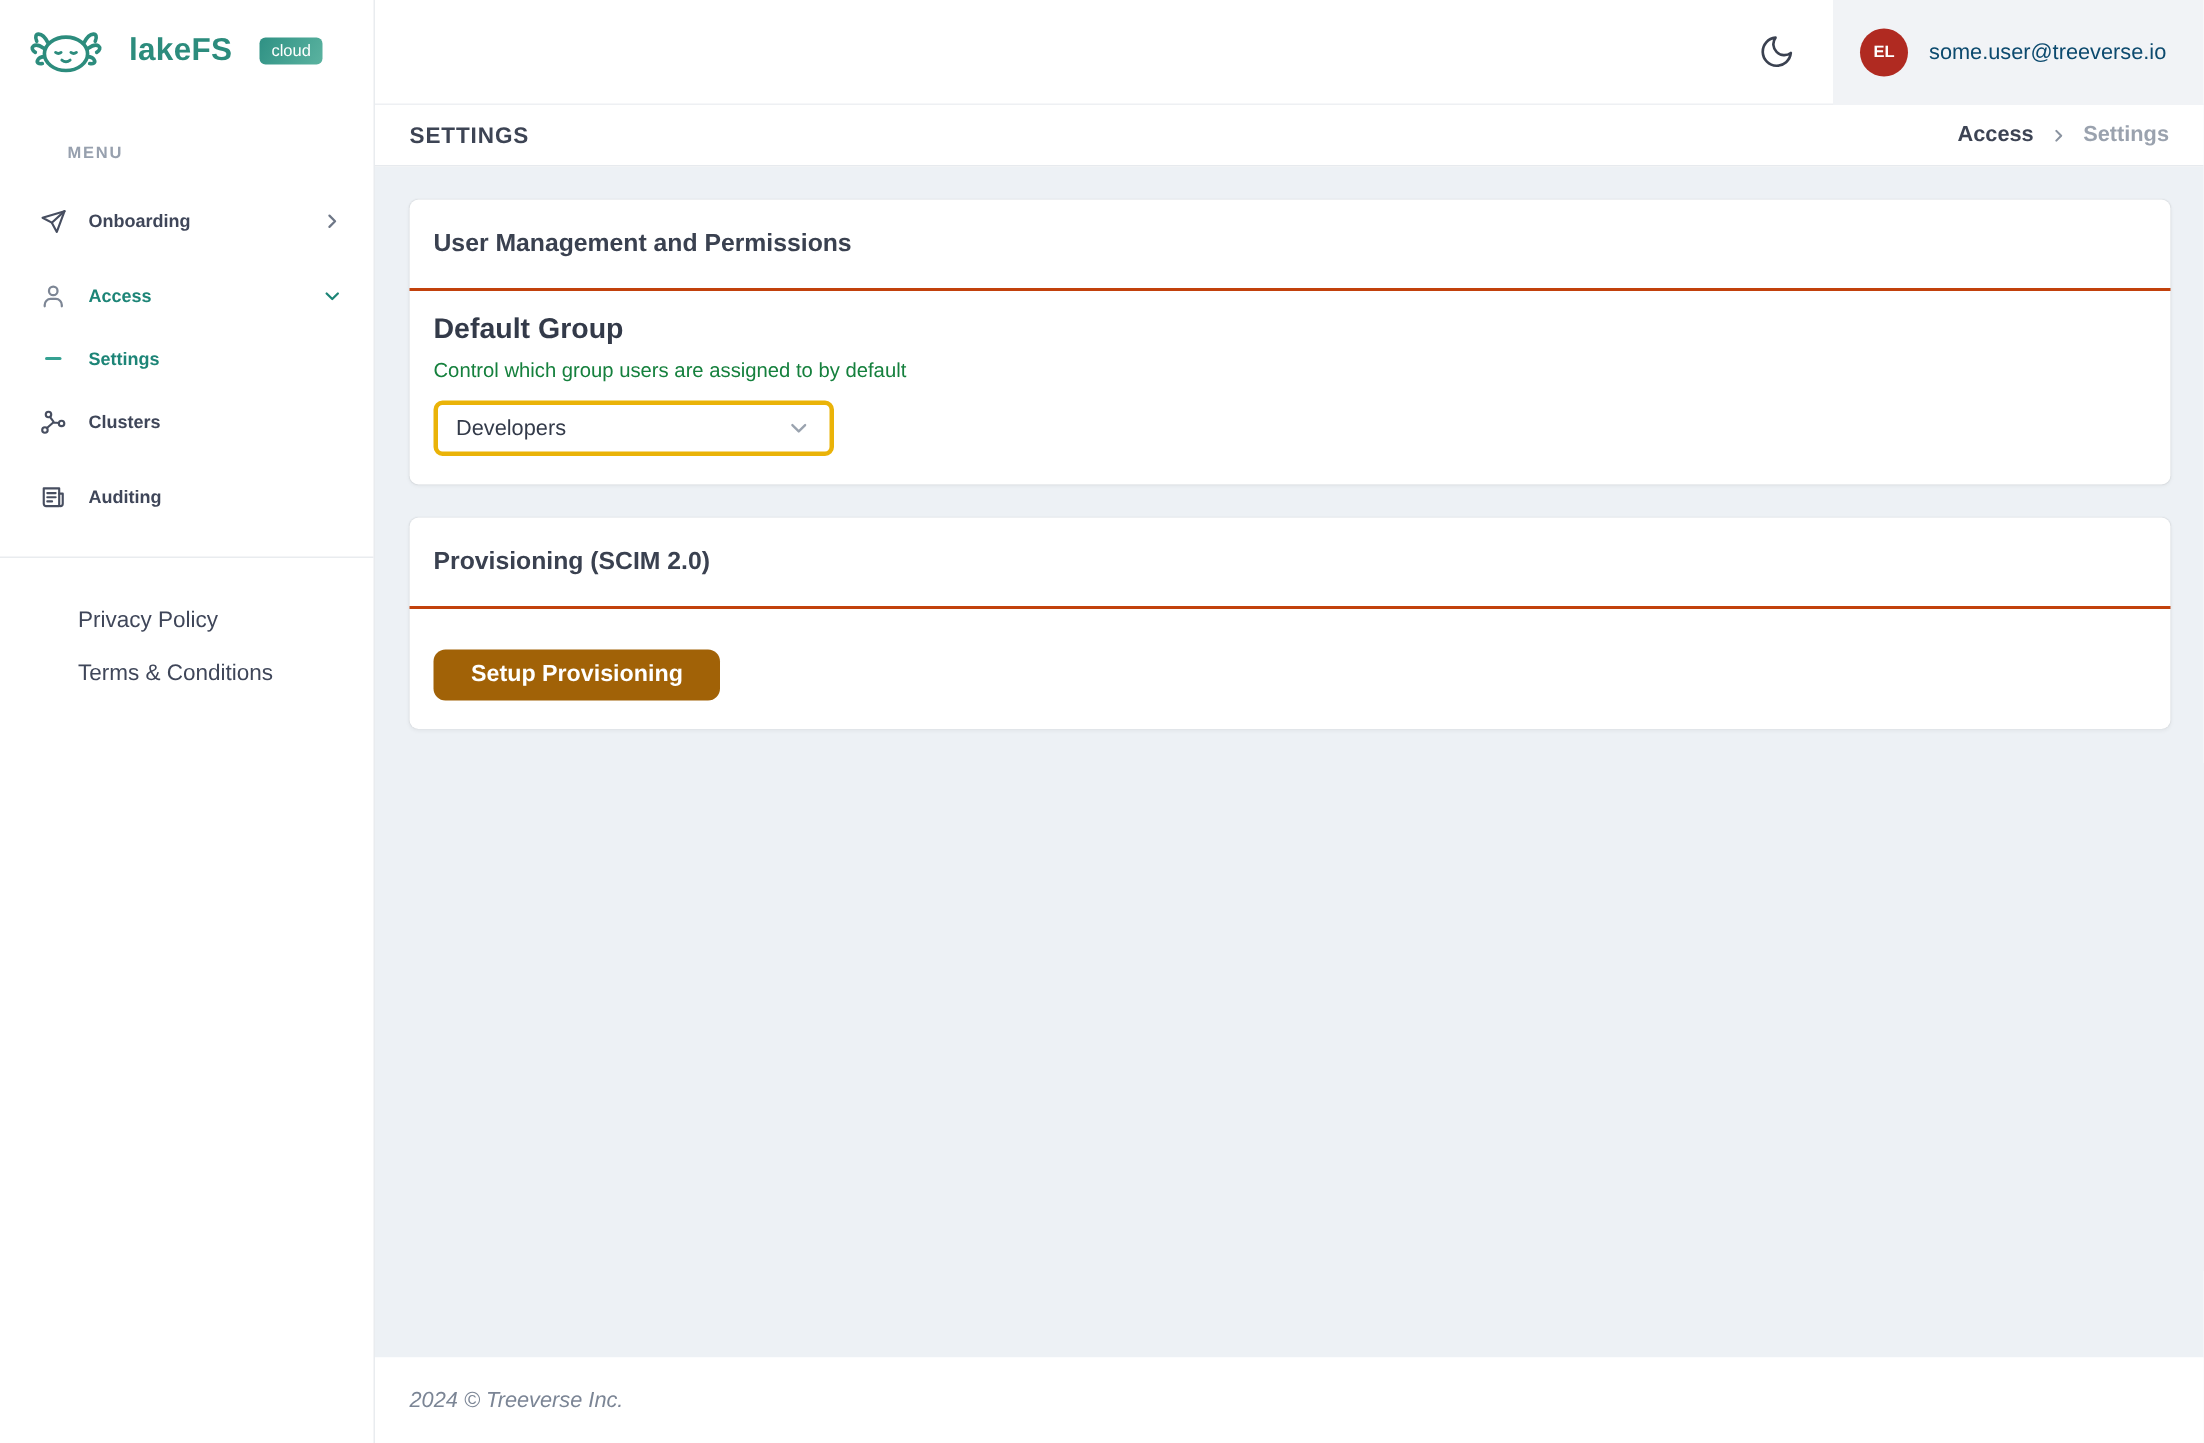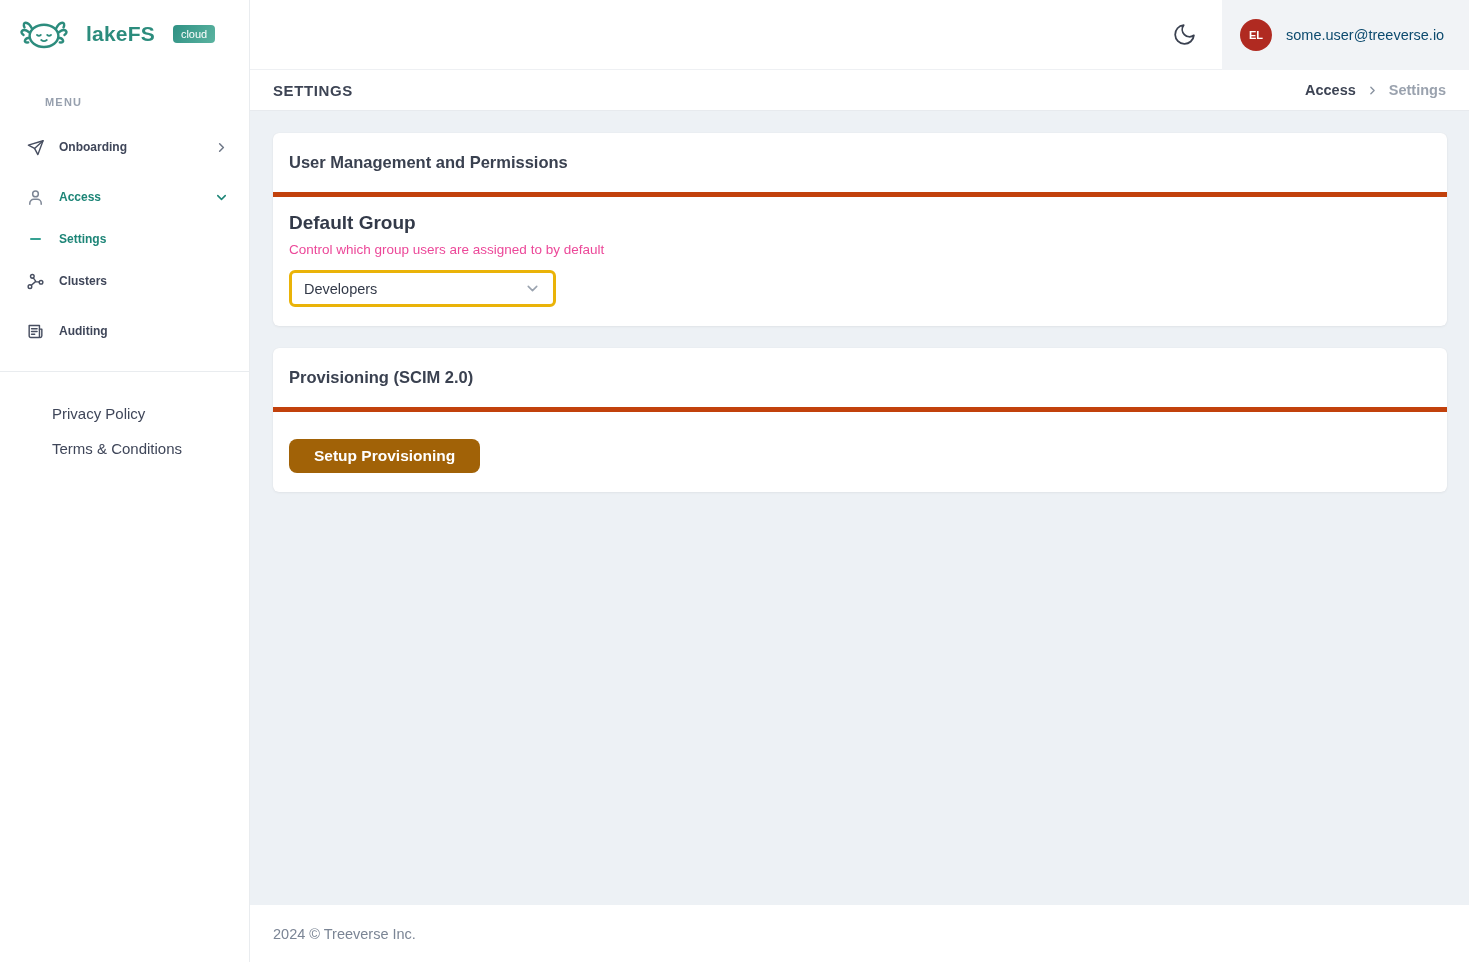--- a/index.html
+++ b/index.html
@@ -85,42 +85,42 @@
   .content {
     position:absolute; left:250px; top:111px; width:1219px; height:794px;
     background:#edf1f5; padding:22px 22px 0 23px; overflow:hidden;
   }
   .card {
     background:#fff; border-radius:6px;
     box-shadow:0 0 1px rgba(0,0,0,.08), 0 1px 3px rgba(0,0,0,.05);
   }
   .card + .card { margin-top:22px; }
   .card-header {
-    padding:20px 16px; border-bottom:5px solid #c2410c;
+    padding:20px 16px; border-bottom:2px solid #c2410c;
     font-size:16.5px; font-weight:bold; color:#3a4150;
   }
   .card-body { padding:15px 16px 19px 16px; }
   .section-title { font-size:19px; font-weight:bold; color:#333a49; margin-bottom:8px; }
-  .section-sub { font-size:13.5px; color:#ec4899; margin-bottom:13px; }
+  .section-sub { font-size:13.5px; color:#15803d; margin-bottom:13px; }
   .select {
     width:267px; height:37px; background:#fff; border:3px solid #eab308;
     border-radius:6px; display:flex; align-items:center; justify-content:space-between;
     padding:0 12px; cursor:pointer;
   }
   .select-value { font-size:14.5px; color:#333a49; }
   .primary-btn {
     height:34px; padding:0 25px; border:none; border-radius:8px;
     background:#a16207; color:#fff; font-family:"Liberation Sans",sans-serif;
     font-size:15.5px; font-weight:bold; cursor:pointer; margin-top:12px;
   }
 
   
   .footer {
     position:absolute; left:250px; top:905px; width:1219px; height:57px;
-    background:#fff; display:flex; align-items:center; padding-left:23px;
+    background:#fff; display:flex; align-items:center; padding-left:23px;font-style:italic;
   }
   .footer-text { font-size:14.5px; color:#7b8595; }
 </style>
 </head>
 <body>
 
 <aside class="sidebar">
   <div class="logo-row">
     <span class="logo-mark">
       <svg width="52" height="38" viewBox="0 0 56 40" fill="none">

